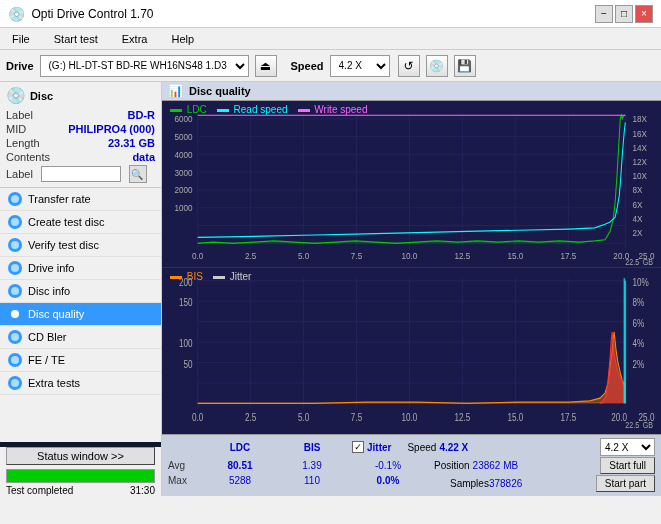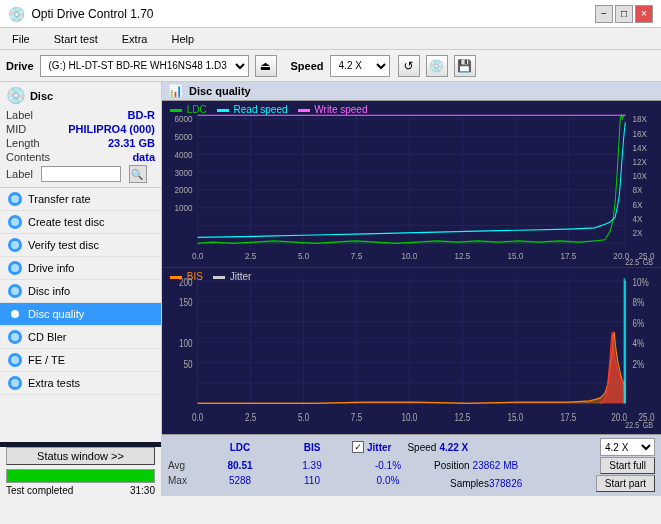--- a/index.html
+++ b/index.html
@@ -408,21 +408,21 @@
         </div>
         <div style="margin-left:auto;">
           <button class="start-btn">Start full</button>
         </div>
       </div>
 
       <div style="display:flex; margin-bottom:1px;">
         <div style="width:36px; color:#333;">Max</div>
         <div style="width:72px; text-align:center; color:#0000cc;">5288</div>
         <div style="width:72px; text-align:center; color:#0000cc;">110</div>
-        <div style="width:72px; text-align:center; color:#0000cc; margin-left:4px;">0.0%</div>
+        <div style="width:72px; text-align:center; color:#0000cc; margin-left:4px;font-weight:bold;">0.0%</div>
         <div style="margin-left:26px; display:flex; align-items:center; gap:0;">
           <span>Samples</span>
           <span style="color:#0000cc;">378826</span>
         </div>
         <div style="margin-left:auto;">
           <button class="start-btn">Start part</button>
         </div>
       </div>
 
     </div>

